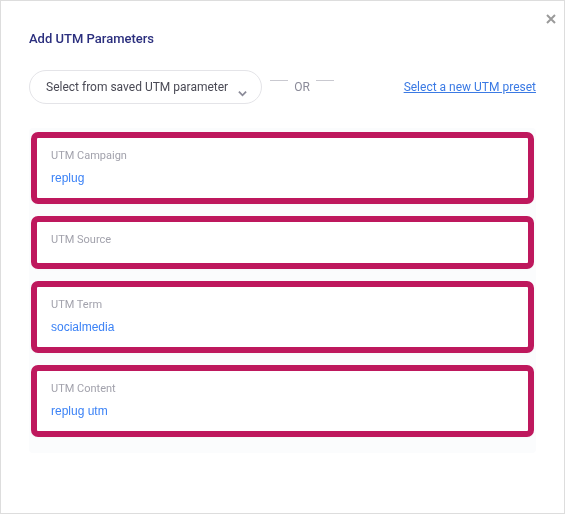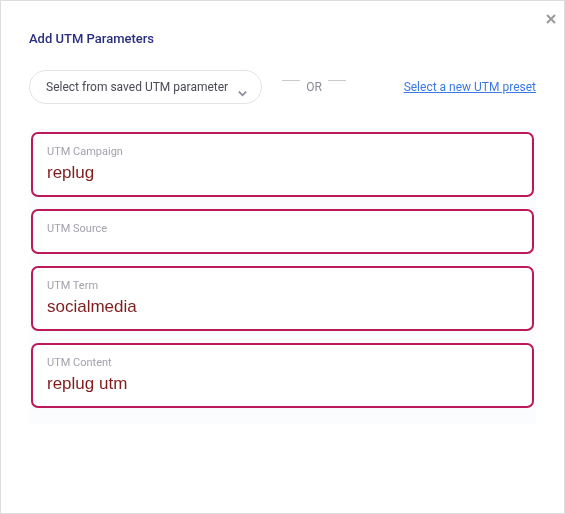--- a/index.html
+++ b/index.html
@@ -32,21 +32,21 @@
     }
     .title {
       font-size: 13px;
       font-weight: 500;
       color: #2b2f7e;
       margin-bottom: 24px;
     }
     .selector-row {
       display: flex;
       align-items: center;
-      gap: 20px;
+      gap: 8px;
       margin-bottom: 24px;
     }
     .dropdown {
       display: flex;
       align-items: center;
       border: 1px solid #e4e4e8;
       border-radius: 20px;
       padding: 9px 14px 9px 16px;
       cursor: pointer;
       background: #fff;
@@ -79,34 +79,34 @@
     }
     .create-link {
       font-size: 12px;
       color: #3b7ae4;
       text-decoration: underline;
       cursor: pointer;
       margin-left: auto;
     }
     .field {
       background: #fff;
-      border: 2px solid #be185d;
+      border: 6px solid #be185d;
       border-radius: 7px;
       padding: 11px 14px 12px 14px;
       margin-bottom: 12px;
       box-shadow: 0 1px 2px rgba(0,0,0,0.02);
     }
     .field-label {
       font-size: 11px;
       color: #a2a2ac;
       margin-bottom: 5px;
     }
     .field-value {
-      font-size: 17px;
-      color: #7f1d1d;
+      font-size: 12px;
+      color: #3b82f6;
       border: none;
       outline: none;
       width: 100%;
       background: transparent;
     }
     .fields-wrap {
       background: #fbfcfd;
       padding: 4px 2px;
       border-radius: 4px;
     }

